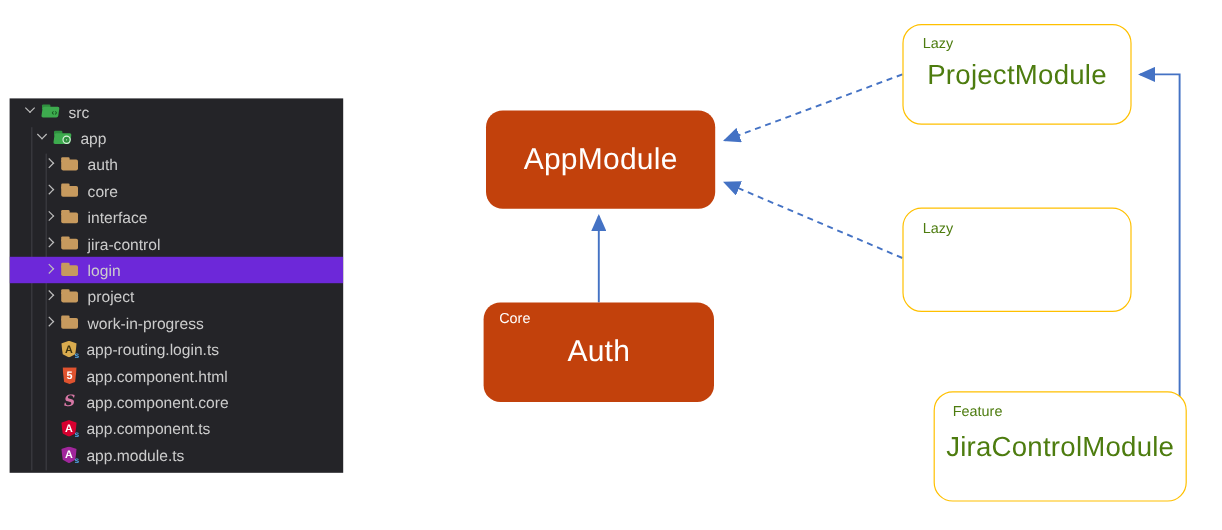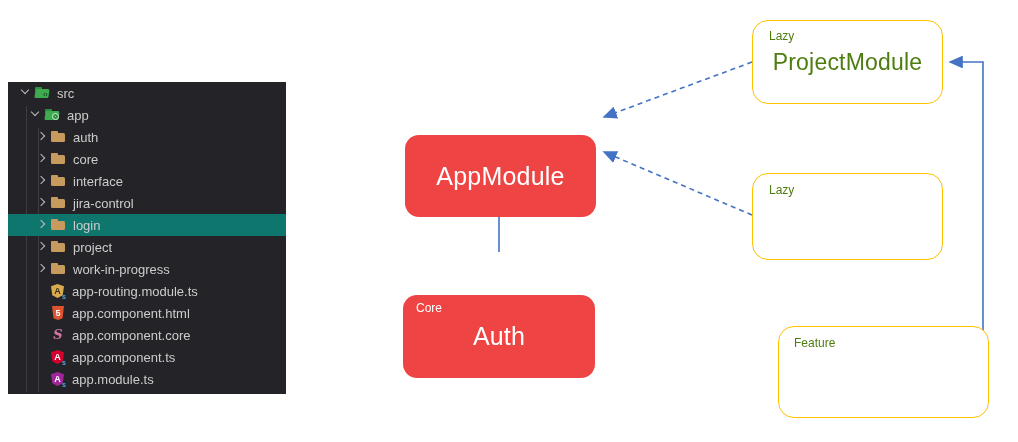--- a/index.html
+++ b/index.html
@@ -12,21 +12,21 @@
     position:absolute; left:8px; top:54px; width:278px; height:312px;
     background:#242428; color:#cccccc; font-size:13px; overflow:hidden;margin-top:28px;
   }
   .guide { position:absolute; width:1px; background:#3c3c42; }
   .guide.g1 { left:18px; top:24px; bottom:2px; }
   .guide.g2 { left:30px; top:46px; bottom:2px; }
   .row {
     position:relative; display:flex; align-items:center; height:22px; width:100%;
     cursor:pointer; white-space:nowrap;
   }
-  .row.selected { background:#0f766e; }
+  .row.selected { background:#6d28d9; }
   .lvl0 { padding-left:10px; }
   .lvl1 { padding-left:20px; }
   .lvl2 { padding-left:26px; }
   .chev { width:16px; height:16px; position:relative; flex:none; }
   .chev::before {
     content:""; position:absolute; width:5px; height:5px; left:4px; top:4px;
     border-right:1.4px solid #bdbdbd; border-bottom:1.4px solid #bdbdbd;
     transform:rotate(-45deg);
   }
   .chev.down::before { transform:rotate(45deg); left:4px; top:2px; }
@@ -73,21 +73,21 @@
   
   .sass { width:16px; height:16px; display:flex; align-items:center; justify-content:center;
     color:#d777a5; font-family:"DejaVu Serif", serif; font-style:italic; font-weight:bold;
     font-size:13px; line-height:16px; }
   .lbl { margin-left:1px; }
 
   
   .diagram-svg { position:absolute; left:0; top:0; width:1018px; height:442px; pointer-events:none; }
   .node { position:absolute; display:flex; align-items:center; justify-content:center; }
   .node .tag { position:absolute; font-size:12px; }
-  .node-blue { background:#ef4444; color:#ffffff; border-radius:14px;margin-top:43px; }
+  .node-blue { background:#c2410c; color:#ffffff; border-radius:14px; }
   .node-yellow { background:#ffffff; border:1.8px solid #ffc000; color:#4d7c0f; border-radius:16px; }
   .node-title { font-size:23px; letter-spacing:0.2px; }
   #n-appmodule { left:405px; top:92px;  width:191px; height:82px; }
   #n-appmodule .node-title { font-size:25px; }
   #n-auth      { left:403px; top:252px; width:192px; height:83px; }
   #n-auth .node-title { font-size:25px; }
   #n-auth .tag { left:13px; top:6px; }
   #n-project   { left:752px; top:20px;  width:191px; height:84px; }
   #n-project .tag { left:16px; top:8px; }
   #n-login     { left:752px; top:173px; width:191px; height:87px; }
@@ -161,21 +161,21 @@
       <span class="ficon folder"></span>
       <span class="lbl">work-in-progress</span>
     </div>
 
     <div class="row lvl2">
       <span class="chev blank"></span>
       <span class="ficon shieldwrap">
         <span class="shield gold">A</span>
         <span class="tssub">s</span>
       </span>
-      <span class="lbl">app-routing.module.ts</span>
+      <span class="lbl">app-routing.login.ts</span>
     </div>
 
     <div class="row lvl2">
       <span class="chev blank"></span>
       <span class="ficon html5">
         <span class="pent">5</span>
       </span>
       <span class="lbl">app.component.html</span>
     </div>
 
@@ -229,15 +229,16 @@
     <span class="tag">Lazy</span>
     <span class="node-title">ProjectModule</span>
   </div>
 
   <div class="node node-yellow" id="n-login">
     <span class="tag">Lazy</span>
   </div>
 
   <div class="node node-yellow" id="n-jira">
     <span class="tag">Feature</span>
+    <span class="node-title">JiraControlModule</span>
   </div>
 
 </div>
 
 </body></html>

